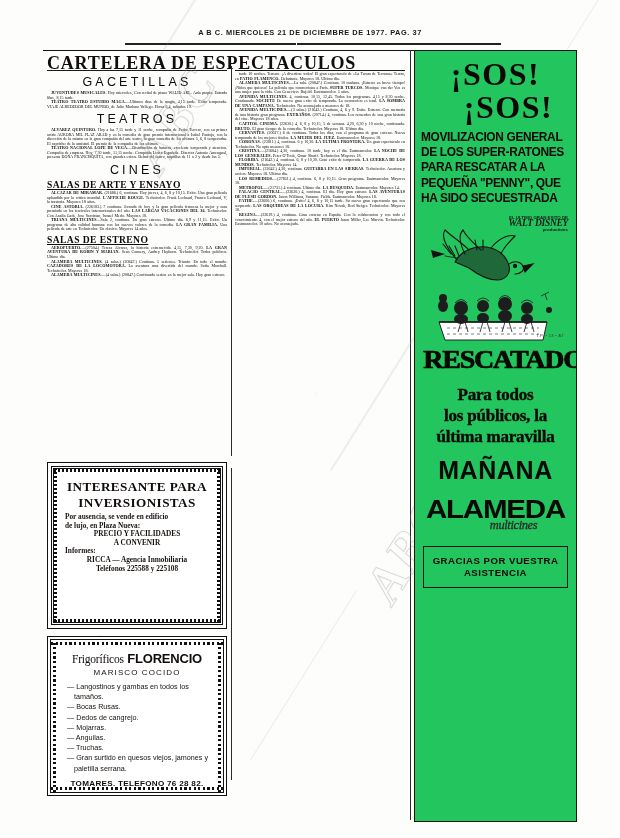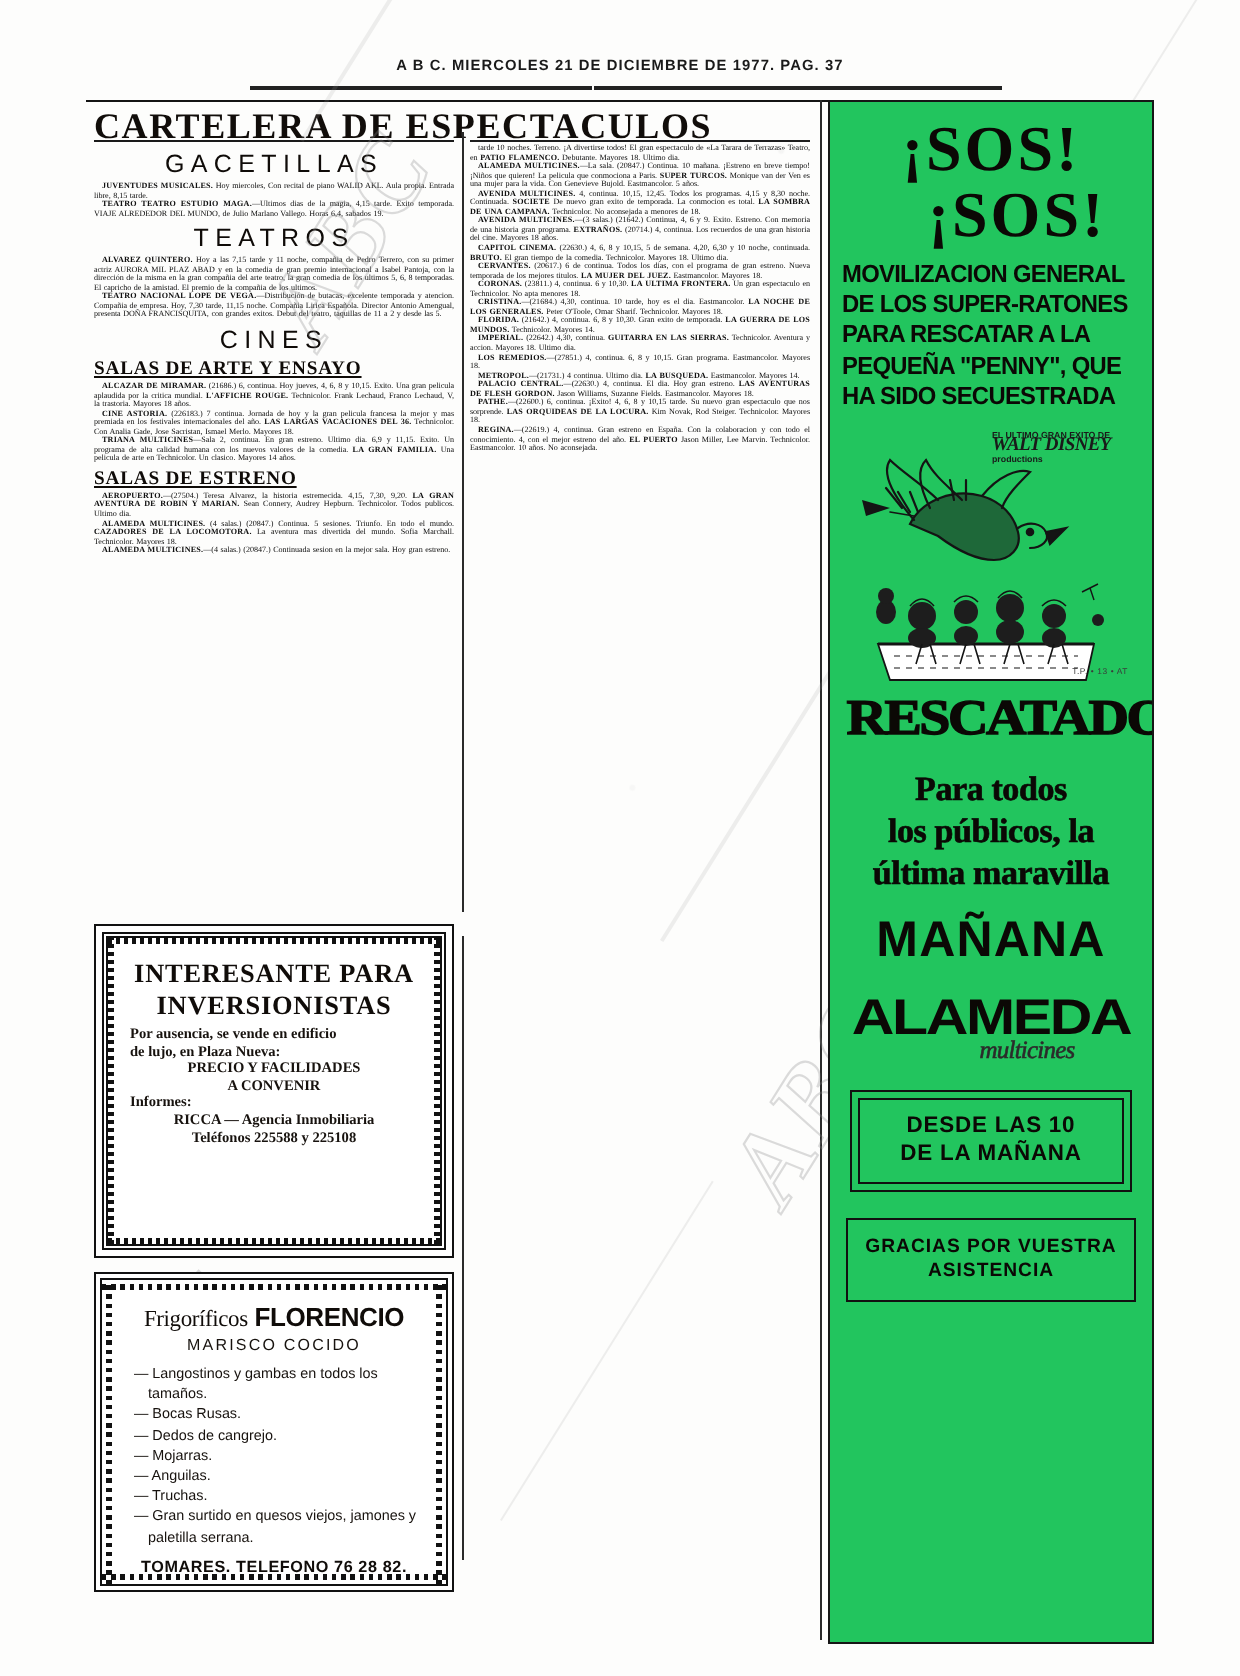--- a/index.html
+++ b/index.html
@@ -318,21 +318,21 @@
   .art svg { position: absolute; inset: 0; }
   .disney-tag {
     position: absolute;
     right: 2px; top: 5px;
     width: 72px;
     font-family: "Liberation Sans", sans-serif;
     font-size: 4.4px;
     line-height: 5.4px;
     font-weight: 700;
     color: #1a1a1a;
-    text-align: left;
+    text-align: right;
   }
   .disney-tag .big {
     font-family: "Liberation Serif", serif;
     font-style: italic;
     font-size: 9.5px;
     letter-spacing: -.3px;
     display: block;
     margin: 1px 0 0;
   }
   .credit-line {
@@ -639,26 +639,20 @@
     <div>última maravilla</div>
   </div>
 
   <div class="manana">MAÑANA</div>
 
   <div class="alameda-logo">
     <span class="am">ALAMEDA</span>
     <span class="mc">multicines</span>
   </div>
 
-  <div class="box-horario">
-    <div class="inner">
-      <div>DESDE LAS 10</div>
-      <div>DE LA MAÑANA</div>
-    </div>
-  </div>
 
   <div class="box-gracias">
     <div>GRACIAS POR VUESTRA</div>
     <div>ASISTENCIA</div>
   </div>
 </div>
 
 <div class="watermark">
   <div class="wm-text wm1">ABC</div>
   <div class="wm-text wm2">ABC</div>

